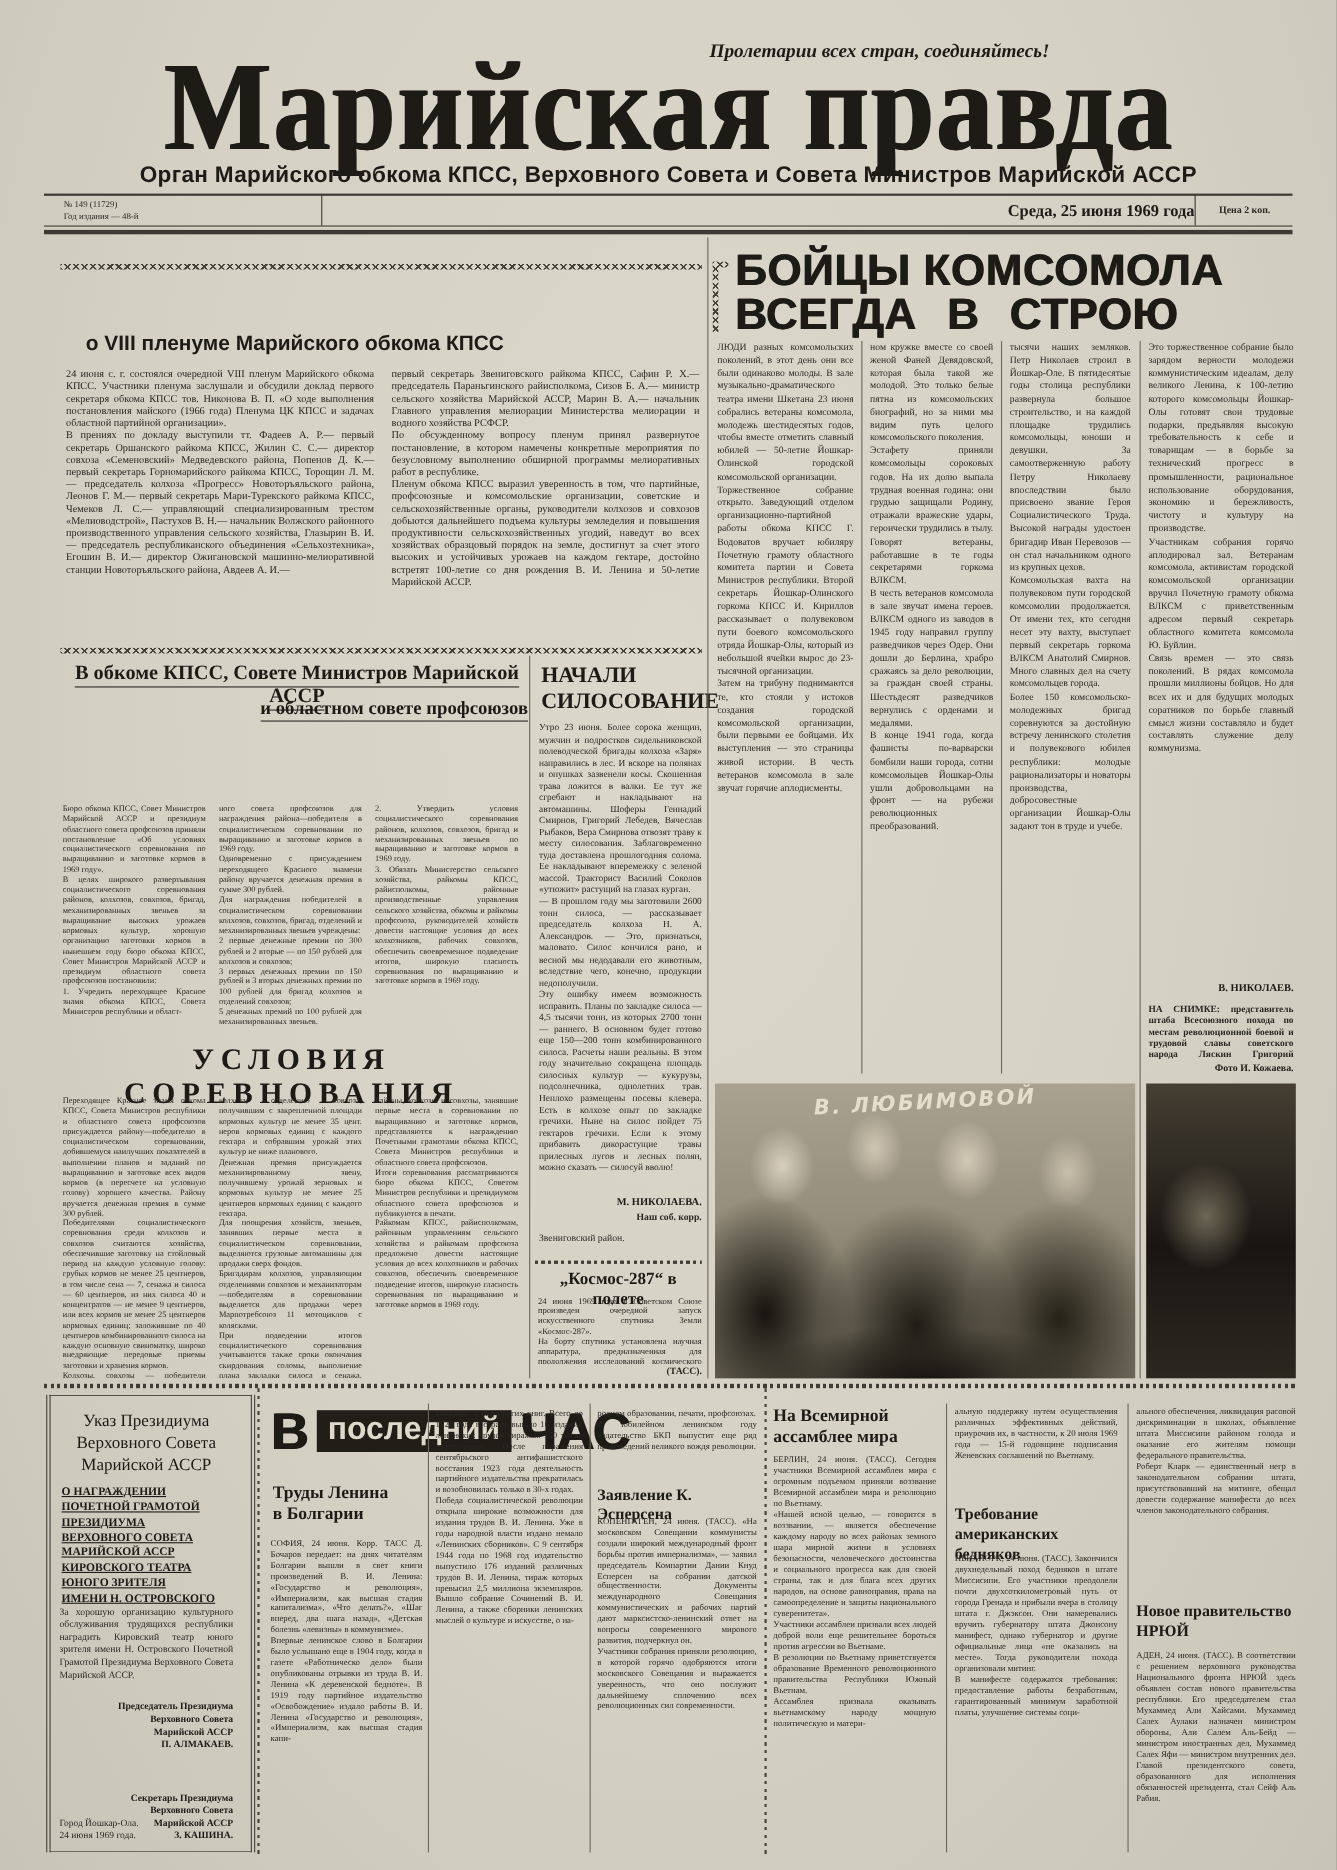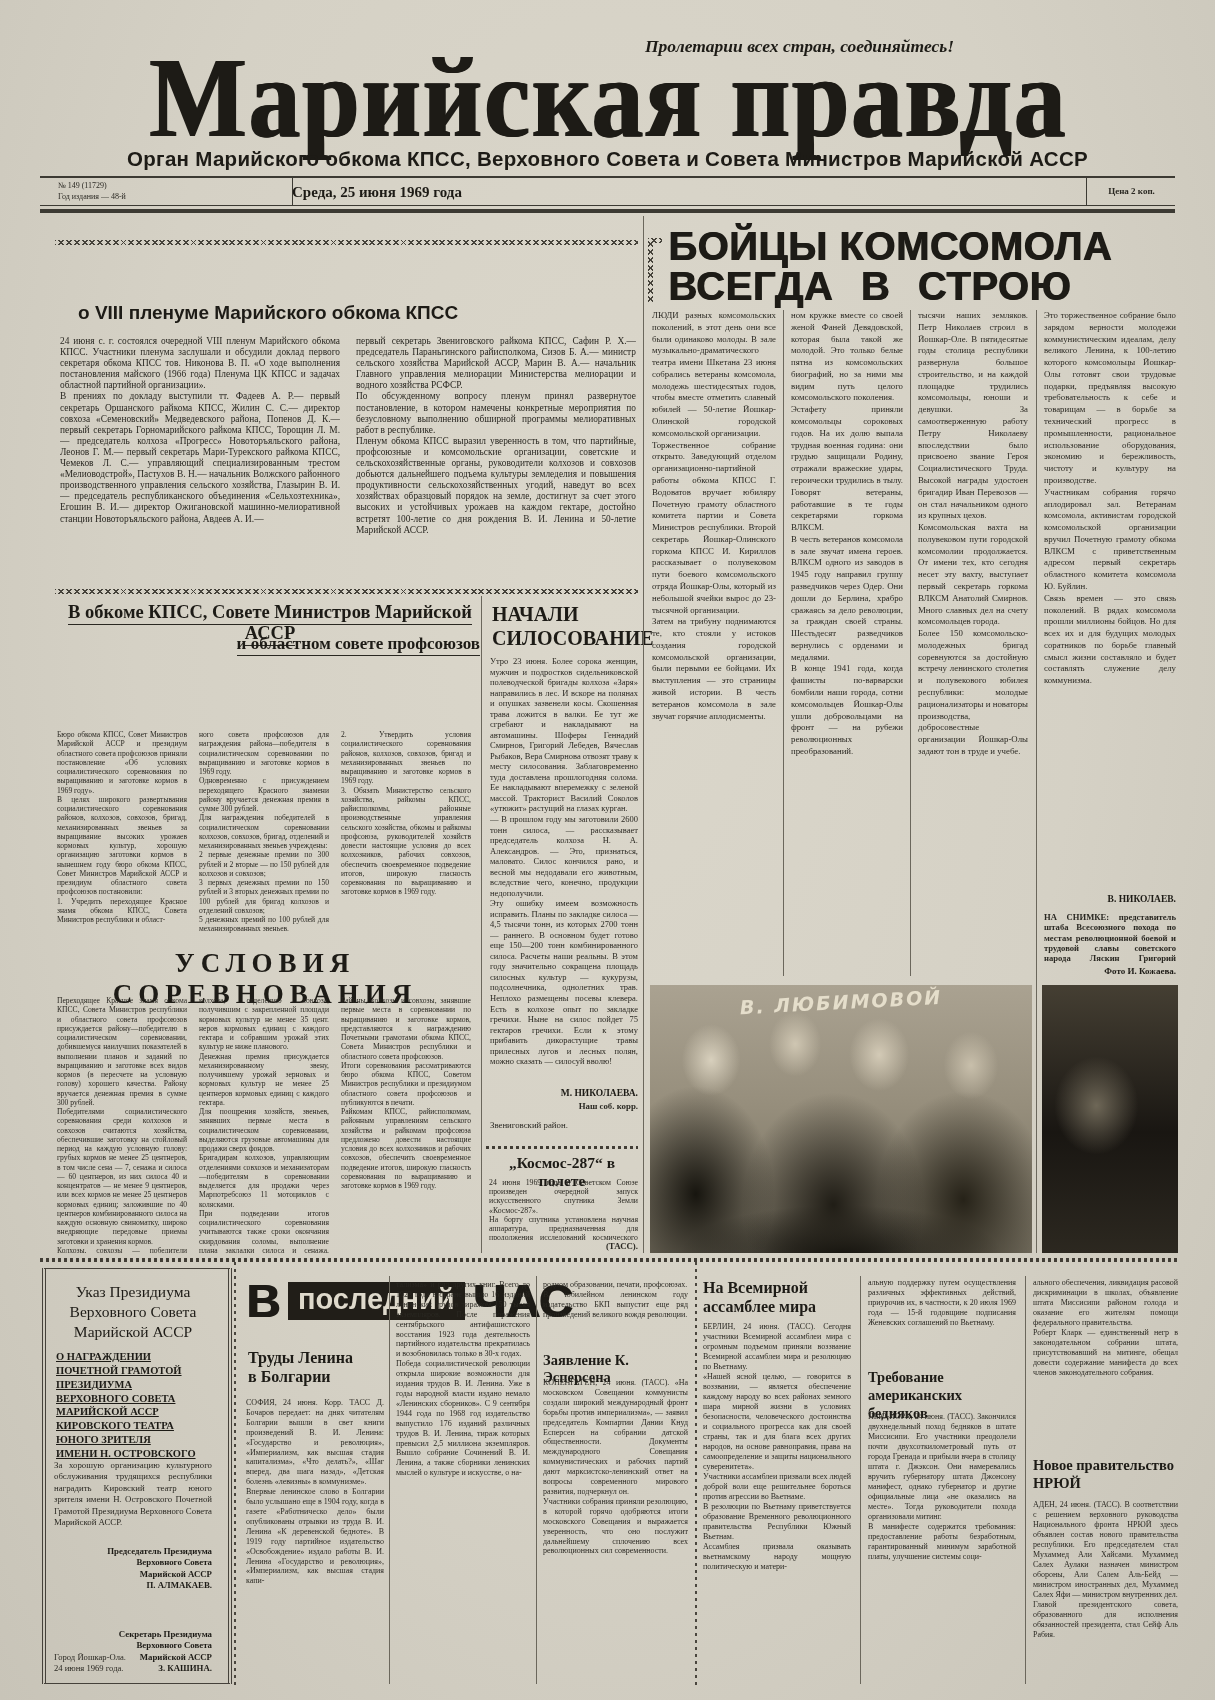--- a/index.html
+++ b/index.html
@@ -58,21 +58,21 @@
 
   <div class="rule" style="left:40px;top:176px;width:1135px;height:2px;"></div>
   <div class="rule" style="left:40px;top:205px;width:1135px;height:1px;"></div>
   <div class="vrule" style="left:292px;top:177px;height:28px;background:#3c3a33;"></div>
   <div class="vrule" style="left:1086px;top:177px;height:28px;background:#3c3a33;"></div>
 
   <div class="abs" style="left:58px;top:181px;width:220px;font-size:8px;line-height:1.35;color:#2a2822;">
     <div>№ 149 (11729)</div>
     <div>Год издания — 48-й</div>
   </div>
-  <div class="abs serifb" style="left:292px;top:184px;width:794px;text-align:left;font-size:15px;">Среда, 25 июня 1969 года</div>
+  <div class="abs serifb" style="left:292px;top:184px;width:794px;text-align:right;font-size:15px;">Среда, 25 июня 1969 года</div>
   <div class="abs" style="left:1088px;top:186px;width:87px;text-align:center;font-size:9px;font-weight:bold;color:#2a2822;">Цена 2 коп.</div>
 
   <div class="rule" style="left:40px;top:209px;width:1135px;height:4px;"></div>
 
   <div class="zz" style="left:55px;top:240px;width:583px;"></div>
   <div class="abs sansb" style="left:78px;top:302px;width:540px;font-size:19px;">о  VIII  пленуме  Марийского  обкома  КПСС</div>
   <div class="col" style="left:60px;top:336px;width:280px;height:248px;font-size:9.4px;line-height:1.18;">24 июня с. г. состоялся очередной VIII пленум Марийского обкома КПСС. Участники пленума заслушали и обсудили доклад первого секретаря обкома КПСС тов. Никонова В. П. «О ходе выполнения постановления майского (1966 года) Пленума ЦК КПСС и задачах областной партийной организации».
 В прениях по докладу выступили тт. Фадеев А. Р.— первый секретарь Оршанского райкома КПСС, Жилин С. С.— директор совхоза «Семеновский» Медведевского района, Попенов Д. К.— первый секретарь Горномарийского райкома КПСС, Торощин Л. М.— председатель колхоза «Прогресс» Новоторъяльского района, Леонов Г. М.— первый секретарь Мари-Турекского райкома КПСС, Чемеков Л. С.— управляющий специализированным трестом «Мелиоводстрой», Пастухов В. Н.— начальник Волжского районного производственного управления сельского хозяйства, Глазырин В. И.— председатель республиканского объединения «Сельхозтехника», Егошин В. И.— директор Ожигановской машинно-мелиоративной станции Новоторъяльского района, Авдеев А. И.—</div>
   <div class="col" style="left:356px;top:336px;width:280px;height:248px;font-size:9.4px;line-height:1.18;">первый секретарь Звениговского райкома КПСС, Сафин Р. Х.— председатель Параньгинского райисполкома, Сизов Б. А.— министр сельского хозяйства Марийской АССР, Марин В. А.— начальник Главного управления мелиорации Министерства мелиорации и водного хозяйства РСФСР.
 По обсужденному вопросу пленум принял развернутое постановление, в котором намечены конкретные мероприятия по безусловному выполнению обширной программы мелиоративных работ в республике.

